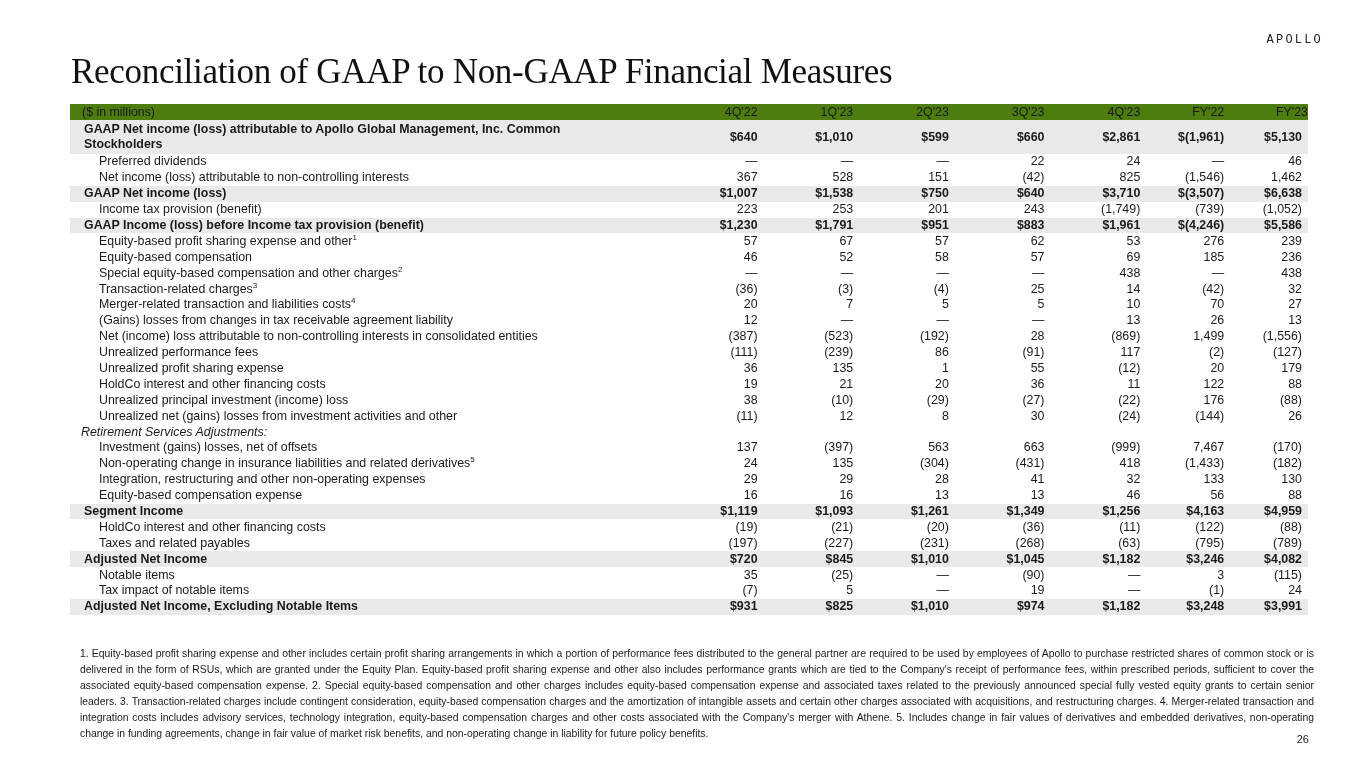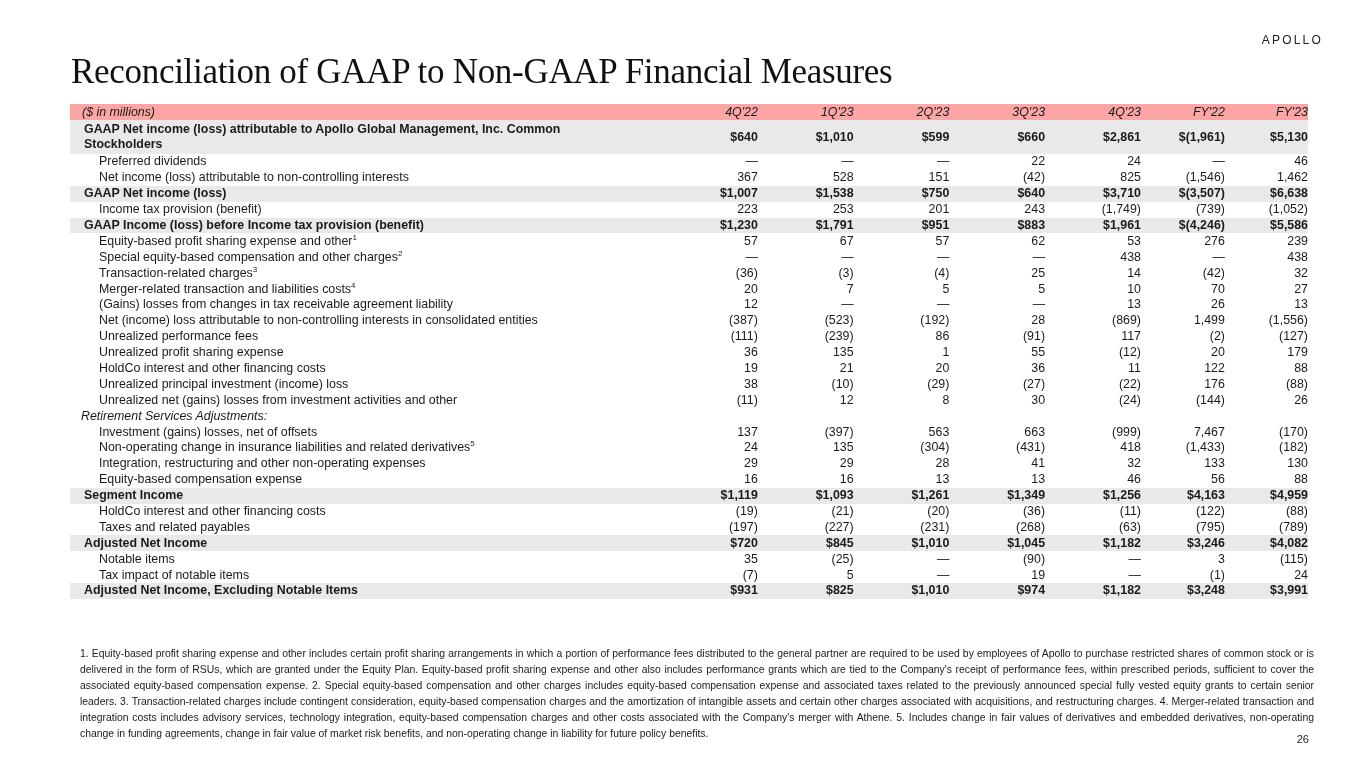--- a/index.html
+++ b/index.html
@@ -1,33 +1,33 @@
 <!DOCTYPE html>
 <html><head>
 <meta charset="utf-8">
 <style>
   html, body { margin: 0; padding: 0; background: #ffffff; }
   body { width: 1365px; height: 768px; position: relative; overflow: hidden; font-family: "Liberation Sans", sans-serif; color: #1a1a1a; }
-  .logo { position: absolute; right: 42px; top: 33px; font-family: Liberation Sans, sans-serif; font-size: 12px; letter-spacing: 2.2px; color: #222; }
+  .logo { position: absolute; right: 42px; top: 33px; font-family: Liberation Mono, monospace; font-size: 12px; letter-spacing: 2.2px; color: #222; }
   .title { position: absolute; left: 71px; top: 52px; font-family: "Liberation Serif", serif; font-size: 35px; color: #111; letter-spacing: -0.3px; margin: 0; font-weight: normal; }
   table.recon { position: absolute; left: 70px; top: 104px; width: 1238px; border-collapse: collapse; font-size: 12.4px; }
   table.recon td, table.recon th { padding: 0; height: 15.9px; line-height: 15px; white-space: nowrap; }
-  table.recon th { font-weight: normal; text-align: left; background: #fca5a5; height: 16px; font-style: italic; }
+  table.recon th { font-weight: normal; text-align: left; background: #4d7c0f; height: 16px; }
   table.recon th.col { text-align: right; }
   table.recon tr.hdr th:first-child { padding-left: 12px; }
   table.recon td.lbl { padding-left: 29px; }
   table.recon tr.bold td { font-weight: bold; background: #e9e9e9; }
   table.recon tr.bold td.lbl { padding-left: 14px; }
   table.recon tr.section td.lbl { padding-left: 11px; font-style: italic; }
   table.recon tr.tall td { height: 34px; line-height: 15px; }
   table.recon td.num { text-align: right; }
   col.c-lbl { width: 612px; }
   col.c-q { width: 105px; }
   col.c-fy { width: 90px; }
-  table.recon td.num.last { }
+  table.recon td.num.last { padding-right: 6px; }
   sup { font-size: 8px; line-height: 0; vertical-align: 5px; }
   .footnote { position: absolute; left: 80px; top: 646px; width: 1234px; font-size: 10.4px; line-height: 16px; text-align: justify; color: #1a1a1a; margin: 0; }
   .page-num { position: absolute; right: 56px; top: 733px; font-size: 11px; color: #222; }
 </style>
 </head>
 <body>
 
 <div class="logo">APOLLO</div>
 <h1 class="title">Reconciliation of GAAP to Non-GAAP Financial Measures</h1>
 
@@ -119,20 +119,30 @@
         <td class="lbl"><span>Equity-based profit sharing expense and other</span><sup>1</sup></td>
         <td class="num">57</td>
         <td class="num">67</td>
         <td class="num">57</td>
         <td class="num">62</td>
         <td class="num">53</td>
         <td class="num">276</td>
         <td class="num last">239</td>
       </tr>
       <tr>
+        <td class="lbl"><span>Equity-based compensation</span></td>
+        <td class="num">46</td>
+        <td class="num">52</td>
+        <td class="num">58</td>
+        <td class="num">57</td>
+        <td class="num">69</td>
+        <td class="num">185</td>
+        <td class="num last">236</td>
+      </tr>
+      <tr>
         <td class="lbl"><span>Special equity-based compensation and other charges</span><sup>2</sup></td>
         <td class="num">—</td>
         <td class="num">—</td>
         <td class="num">—</td>
         <td class="num">—</td>
         <td class="num">438</td>
         <td class="num">—</td>
         <td class="num last">438</td>
       </tr>
       <tr>

